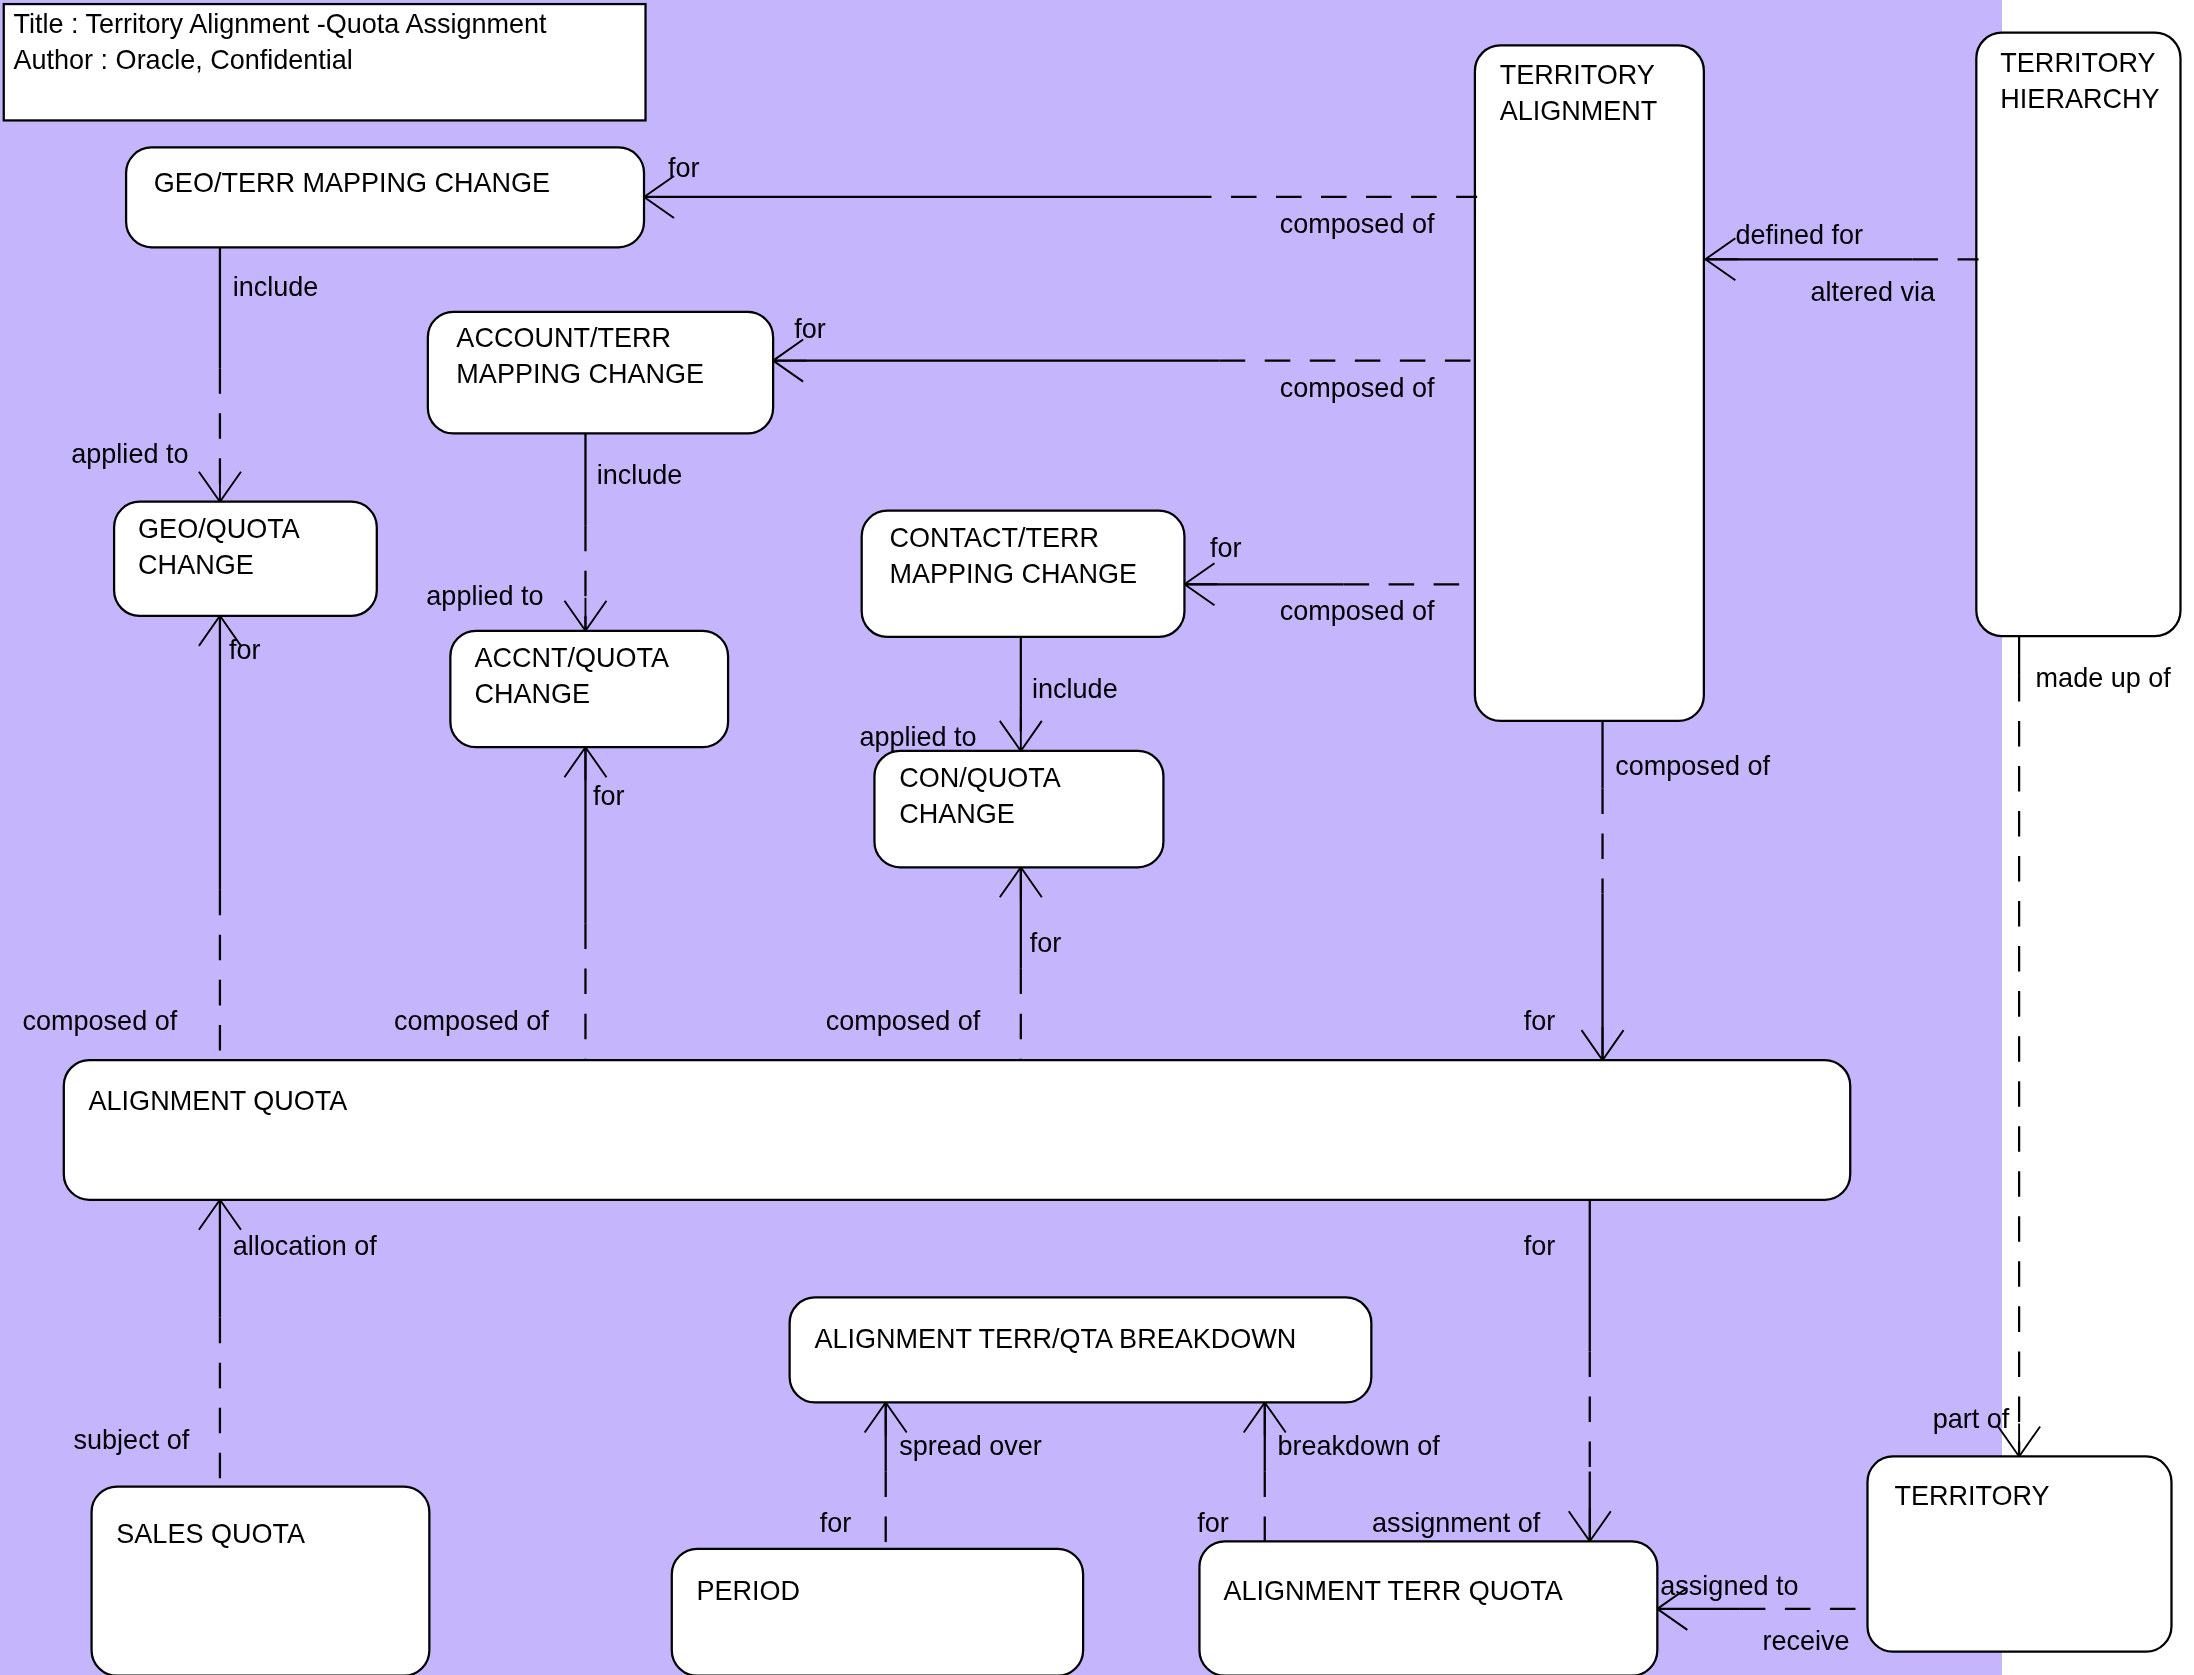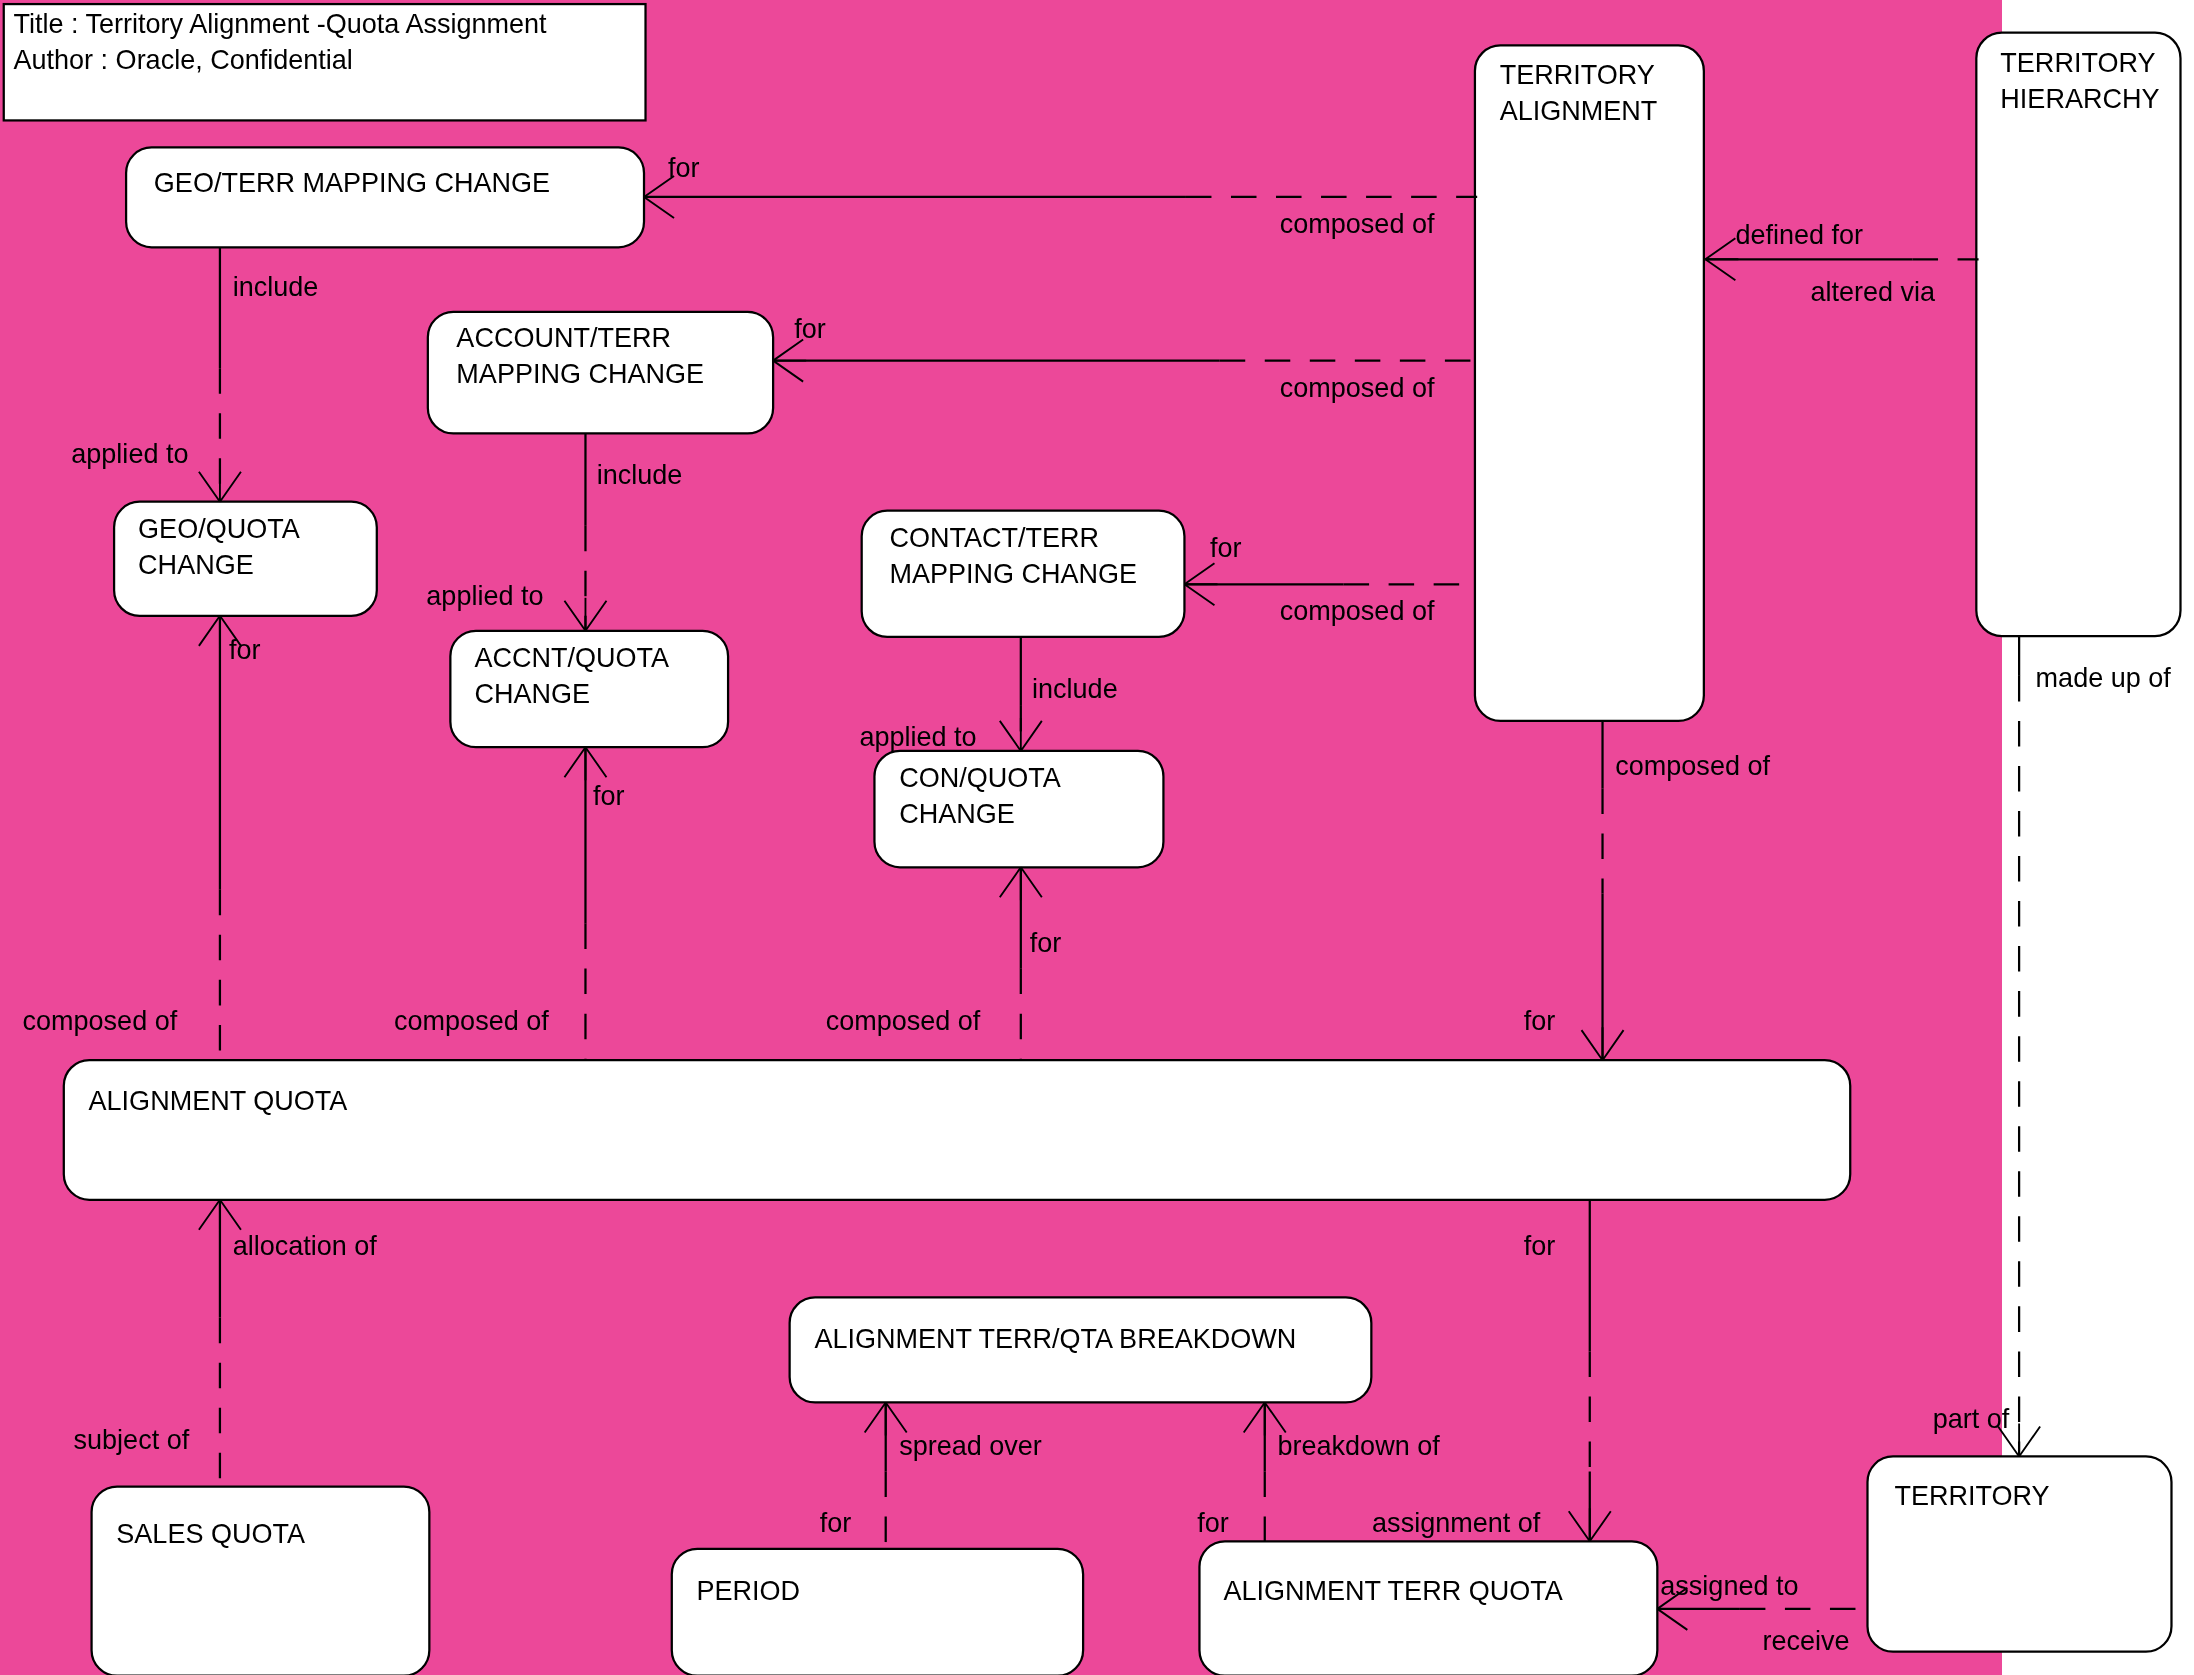--- a/index.html
+++ b/index.html
@@ -1,17 +1,17 @@
 <!DOCTYPE html>
 <html style="font-size:12px"><head>
 <meta charset="utf-8">
 <style>
   html,body{margin:0;padding:0;background:#ffffff;}
   body{width:2194px;height:1676px;overflow:hidden;font-family:"Liberation Sans",sans-serif;}
-  #stage{position:relative;width:2002px;height:1676px;background:#ec4899;}
+  #stage{position:relative;width:2002px;height:1676px;background:#c4b5fd;}
   svg#canvas{position:absolute;left:0;top:0;width:2194px;height:1676px;}
   .ent-rect{fill:#ffffff;stroke:#000000;stroke-width:3;}
   .title-rect{fill:#ffffff;stroke:#000000;stroke-width:3;}
   .ln{stroke:#000000;stroke-width:3;fill:none;}
   .ln-dash{stroke:#000000;stroke-width:3;fill:none;stroke-dasharray:34 26;}
   .foot{stroke:#000000;stroke-width:2.5;fill:none;}
   text{font-family:"Liberation Sans",sans-serif;fill:#000000;}
   .ent-label{font-size:36px;}
   .rel-label{font-size:36px;}
   .title-label{font-size:36px;}

